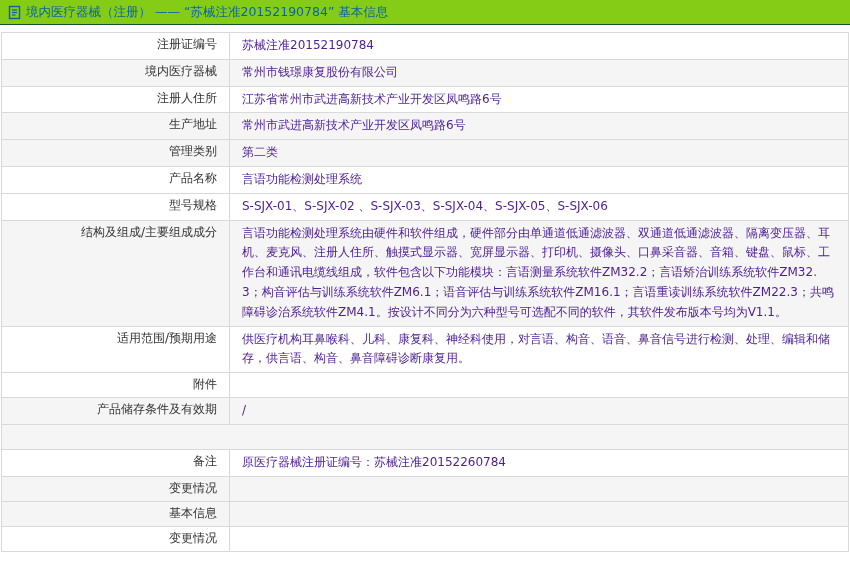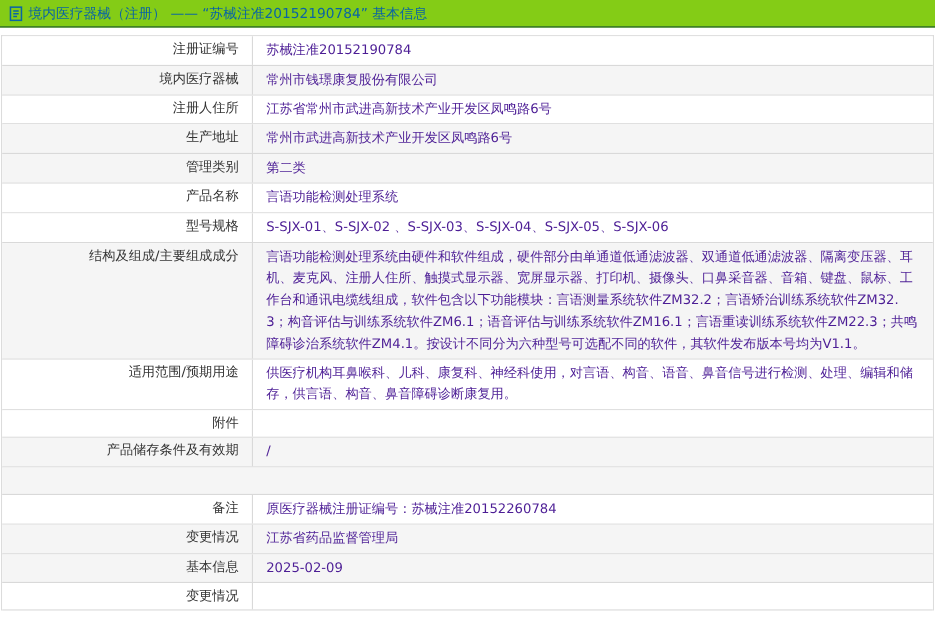--- a/index.html
+++ b/index.html
@@ -145,27 +145,25 @@
       <div class="row">
         <div class="label-cell">
           <span>备注</span>
         </div>
         <div class="value-cell">原医疗器械注册证编号：苏械注准20152260784</div>
       </div>
       <div class="row alt">
         <div class="label-cell">
           <span>变更情况</span>
         </div>
-        <div class="value-cell">江苏省药品监督管理局</div>
       </div>
       <div class="row alt">
         <div class="label-cell">
           <span>基本信息</span>
         </div>
-        <div class="value-cell">2025-02-09</div>
       </div>
       <div class="row">
         <div class="label-cell">
           <span>变更情况</span>
         </div>
         <div class="value-cell"></div>
       </div>
     </div>
 </div>
 

